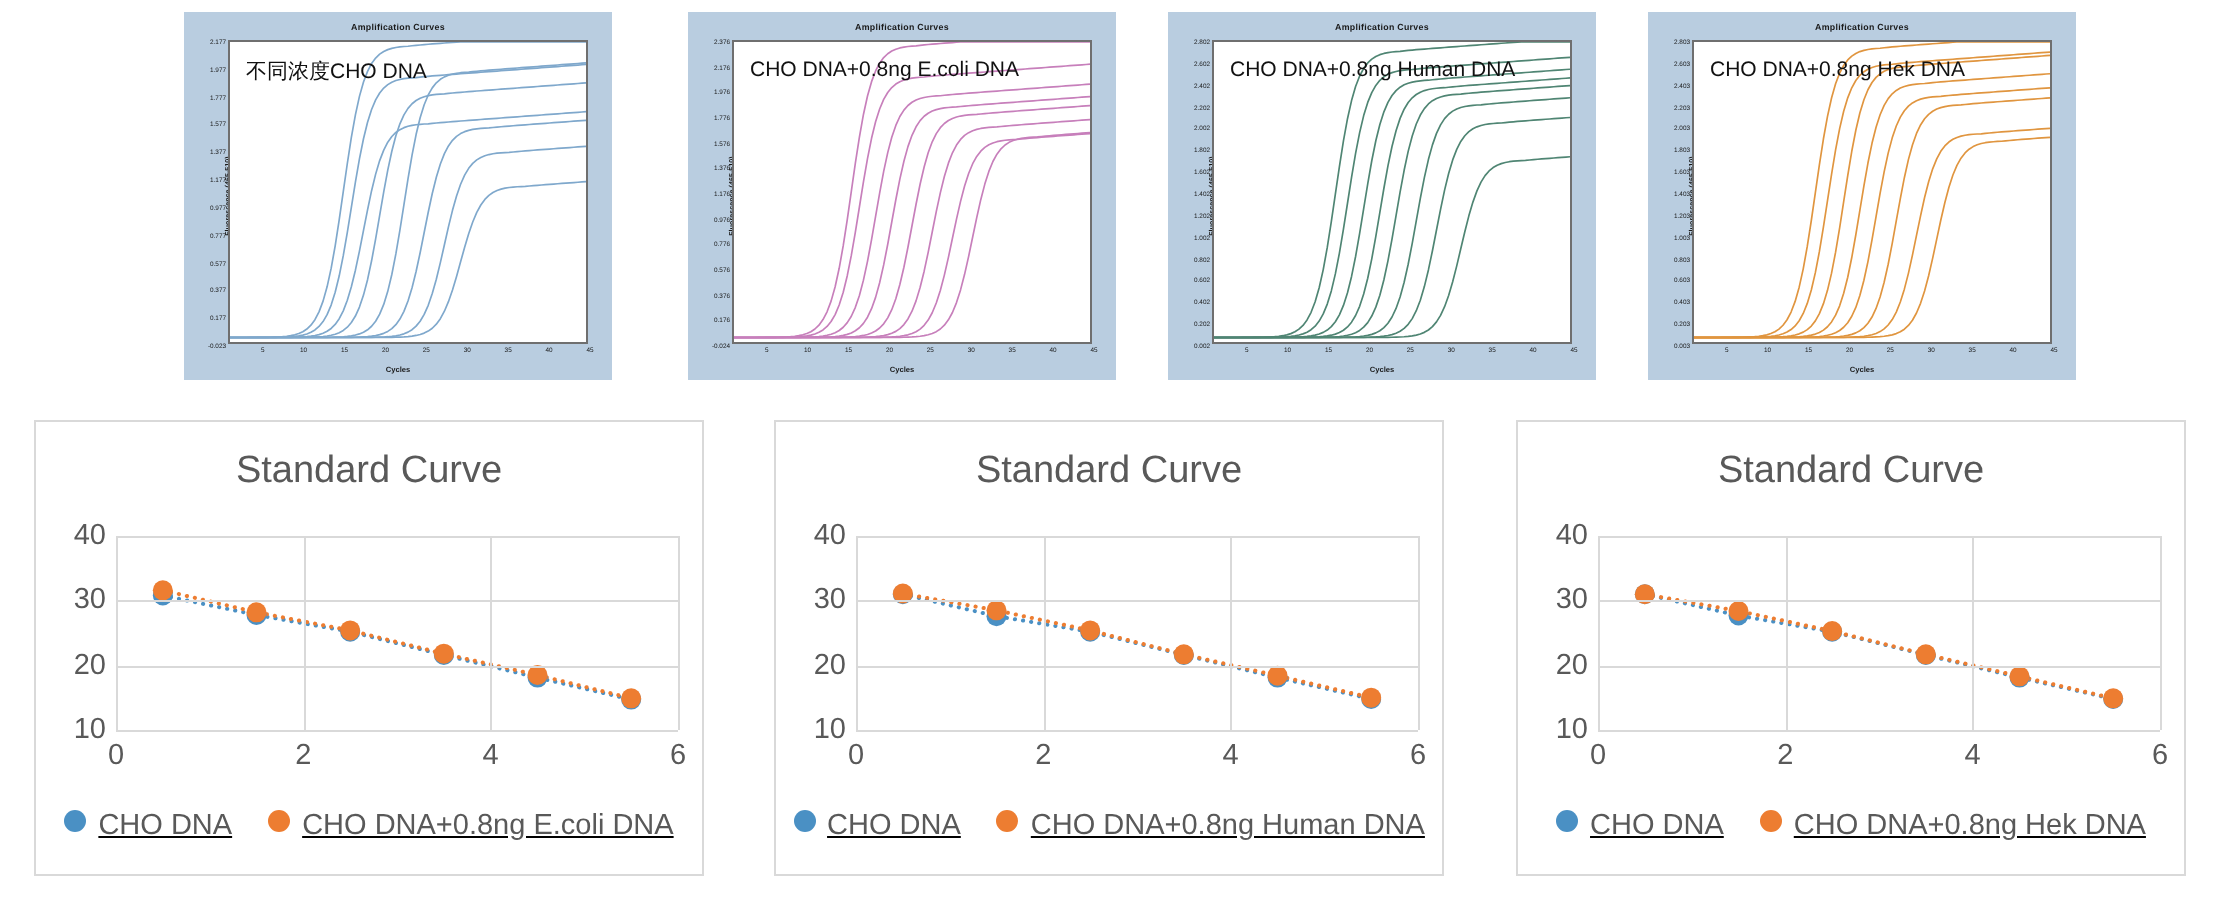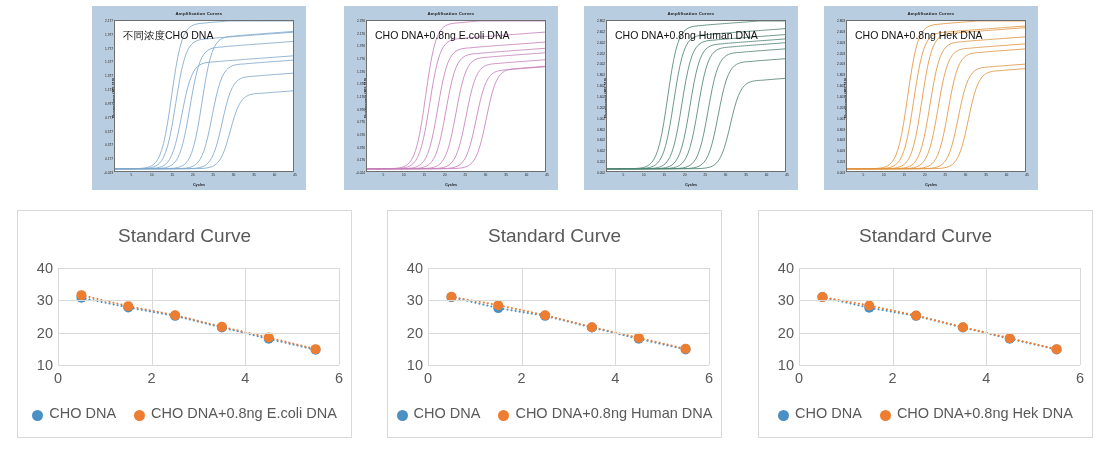--- a/index.html
+++ b/index.html
@@ -163,22 +163,23 @@
   .sc-legend {
     position: absolute;
     bottom: 16px; left: 0; right: 0;
     display: flex;
     justify-content: center;
     align-items: center;
     gap: 18px;
   }
   .sc-legend-item {
     display: flex;
-    align-items: flex-end;
+    align-items: flex-start;
     gap: 6px;
+    text-decoration: underline;
   }
   .sc-legend-dot {
     width: 11px; height: 11px;
     border-radius: 50%;
     display: block;
     flex: 0 0 auto;
   }
   .sc-legend-label {
     font-size: 14.5px;
     color: #595959;

